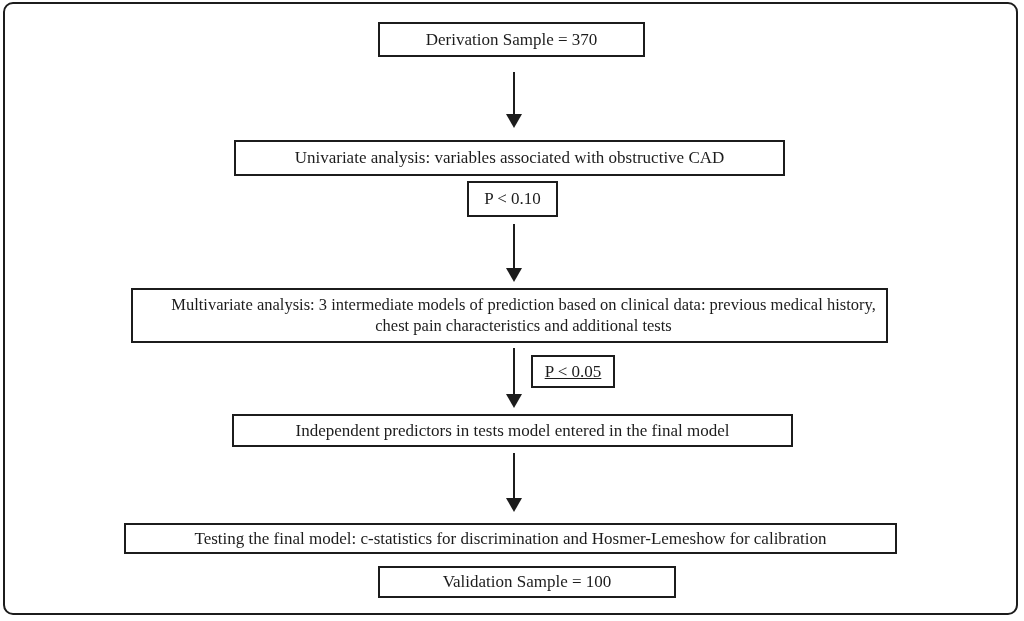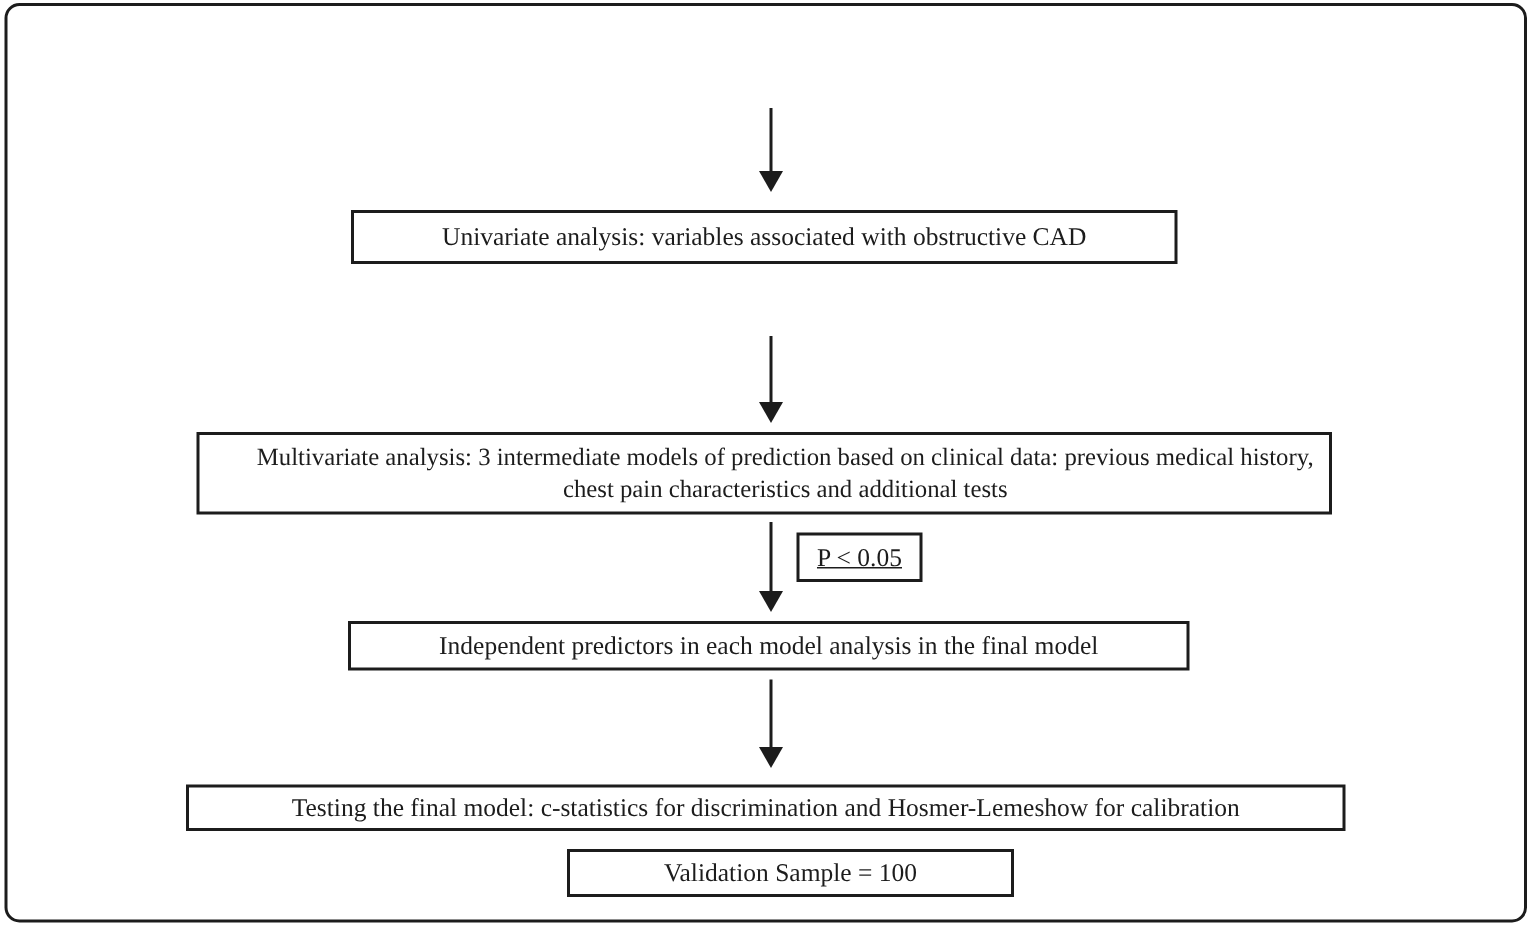--- a/index.html
+++ b/index.html
@@ -68,51 +68,57 @@
   .arrow-2 { left: 506px; top: 224px; height: 58px; }
   .arrow-3 { left: 506px; top: 348px; height: 60px; }
   .arrow-4 { left: 506px; top: 453px; height: 59px; }
 </style>
 </head>
 <body>
 
 <div class="canvas">
   <div class="frame"></div>
 
+  <div class="node node-derivation">
+    <span>Derivation Sample = 370</span>
+  </div>
 
   <div class="arrow arrow-1">
     <div class="shaft"></div>
     <div class="head"></div>
   </div>
 
   <div class="node node-univariate">
     <span>Univariate analysis: variables associated with obstructive CAD</span>
   </div>
 
+  <div class="node node-p010">
+    <span>P &lt; 0.10</span>
+  </div>
 
   <div class="arrow arrow-2">
     <div class="shaft"></div>
     <div class="head"></div>
   </div>
 
   <div class="node node-multivariate">
     <span>Multivariate analysis: 3 intermediate models of prediction based on clinical data: previous medical history, chest pain characteristics and additional tests</span>
   </div>
 
   <div class="arrow arrow-3">
     <div class="shaft"></div>
     <div class="head"></div>
   </div>
 
   <div class="node node-p005">
     <span>P &lt; 0.05</span>
   </div>
 
   <div class="node node-independent">
-    <span>Independent predictors in each model analysis in the final model</span>
+    <span>Independent predictors in tests model entered in the final model</span>
   </div>
 
   <div class="arrow arrow-4">
     <div class="shaft"></div>
     <div class="head"></div>
   </div>
 
   <div class="node node-testing">
     <span>Testing the final model: c-statistics for discrimination and Hosmer-Lemeshow for calibration</span>
   </div>

